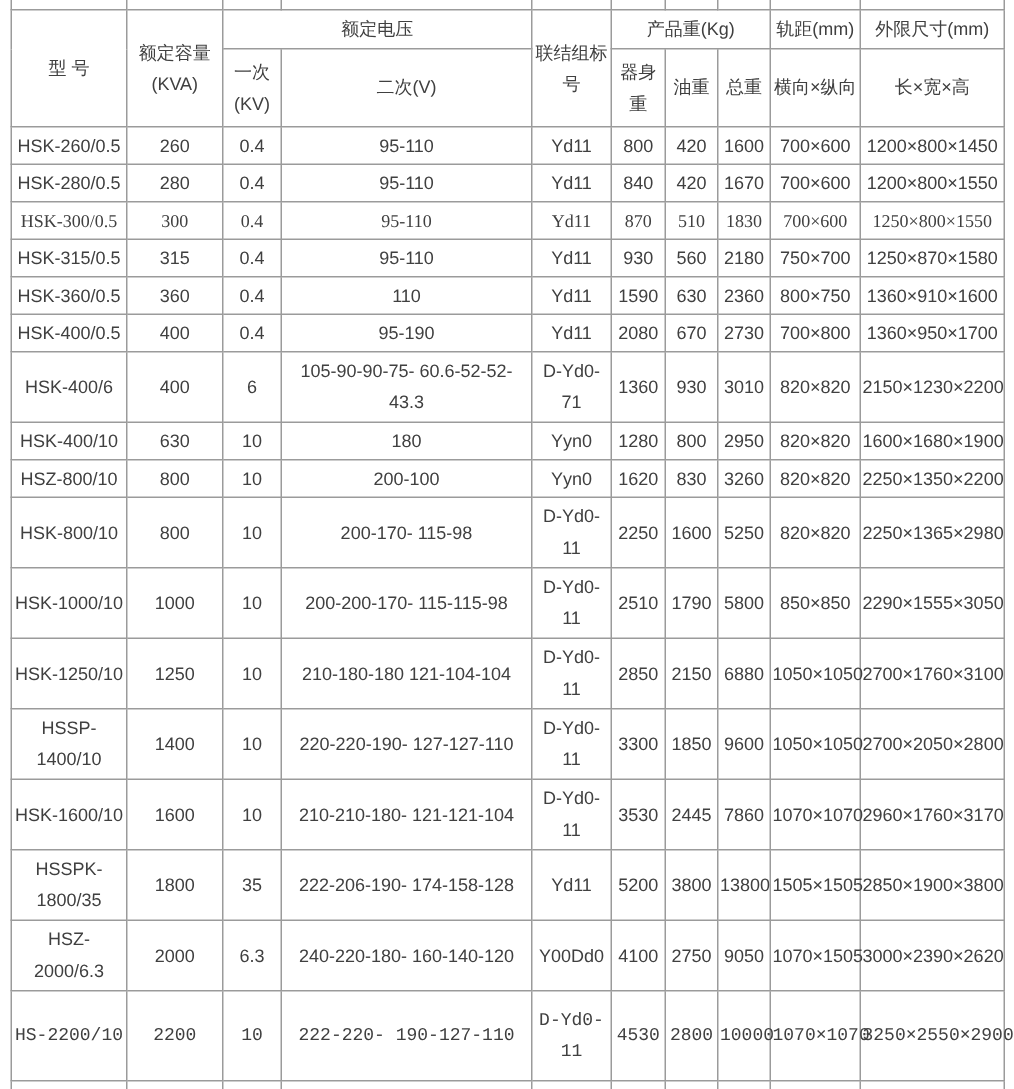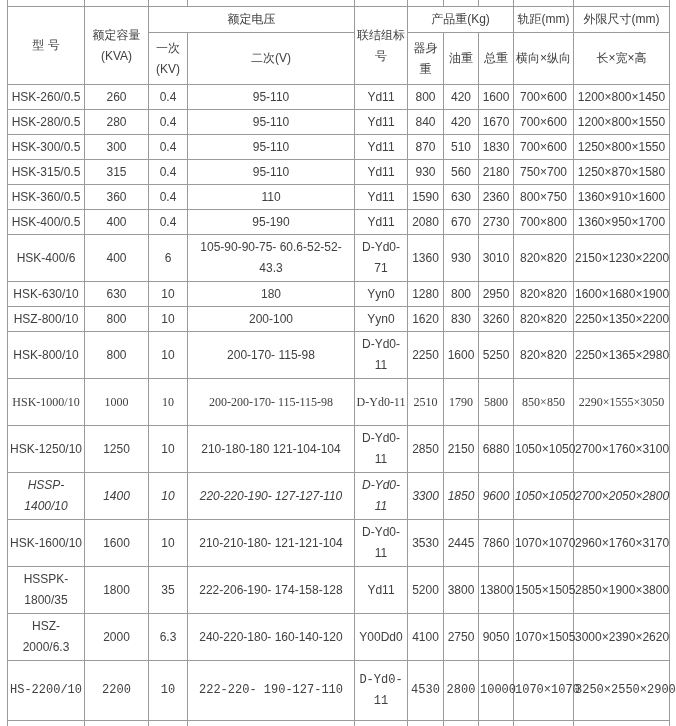--- a/index.html
+++ b/index.html
@@ -108,21 +108,21 @@
           <td>280</td>
           <td>0.4</td>
           <td>95-110</td>
           <td>Yd11</td>
           <td class="nowrap">840</td>
           <td class="nowrap">420</td>
           <td class="nowrap">1670</td>
           <td class="nowrap">700×600</td>
           <td class="nowrap">1200×800×1550</td>
         </tr>
-        <tr style="height: 25px;">
+        <tr style="height: 25px; font-family: Liberation Serif, serif;">
           <td>HSK-300/0.5</td>
           <td>300</td>
           <td>0.4</td>
           <td>95-110</td>
           <td>Yd11</td>
           <td class="nowrap">870</td>
           <td class="nowrap">510</td>
           <td class="nowrap">1830</td>
           <td class="nowrap">700×600</td>
           <td class="nowrap">1250×800×1550</td>
@@ -169,21 +169,21 @@
           <td>6</td>
           <td>105-90-90-75- 60.6-52-52-43.3</td>
           <td>D-Yd0-71</td>
           <td class="nowrap">1360</td>
           <td class="nowrap">930</td>
           <td class="nowrap">3010</td>
           <td class="nowrap">820×820</td>
           <td class="nowrap">2150×1230×2200</td>
         </tr>
         <tr style="height: 25px;">
-          <td>HSK-630/10</td>
+          <td>HSK-400/10</td>
           <td>630</td>
           <td>10</td>
           <td>180</td>
           <td>Yyn0</td>
           <td class="nowrap">1280</td>
           <td class="nowrap">800</td>
           <td class="nowrap">2950</td>
           <td class="nowrap">820×820</td>
           <td class="nowrap">1600×1680×1900</td>
         </tr>
@@ -204,21 +204,21 @@
           <td>800</td>
           <td>10</td>
           <td>200-170- 115-98</td>
           <td>D-Yd0-11</td>
           <td class="nowrap">2250</td>
           <td class="nowrap">1600</td>
           <td class="nowrap">5250</td>
           <td class="nowrap">820×820</td>
           <td class="nowrap">2250×1365×2980</td>
         </tr>
-        <tr style="height: 47px; font-family: Liberation Serif, serif;">
+        <tr style="height: 47px;">
           <td>HSK-1000/10</td>
           <td>1000</td>
           <td>10</td>
           <td>200-200-170- 115-115-98</td>
           <td>D-Yd0-11</td>
           <td class="nowrap">2510</td>
           <td class="nowrap">1790</td>
           <td class="nowrap">5800</td>
           <td class="nowrap">850×850</td>
           <td class="nowrap">2290×1555×3050</td>
@@ -228,21 +228,21 @@
           <td>1250</td>
           <td>10</td>
           <td>210-180-180 121-104-104</td>
           <td>D-Yd0-11</td>
           <td class="nowrap">2850</td>
           <td class="nowrap">2150</td>
           <td class="nowrap">6880</td>
           <td class="nowrap">1050×1050</td>
           <td class="nowrap">2700×1760×3100</td>
         </tr>
-        <tr style="height: 47px; font-style: italic;">
+        <tr style="height: 47px;">
           <td>HSSP-1400/10</td>
           <td>1400</td>
           <td>10</td>
           <td>220-220-190- 127-127-110</td>
           <td>D-Yd0-11</td>
           <td class="nowrap">3300</td>
           <td class="nowrap">1850</td>
           <td class="nowrap">9600</td>
           <td class="nowrap">1050×1050</td>
           <td class="nowrap">2700×2050×2800</td>

